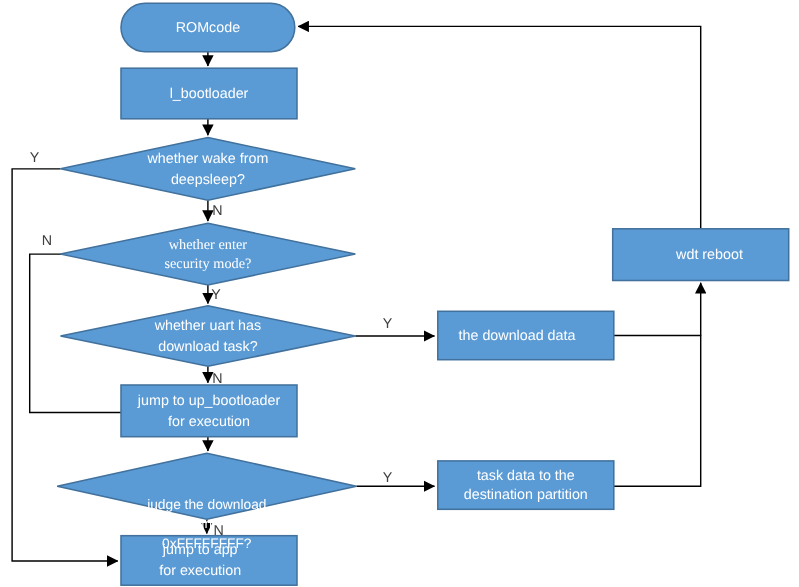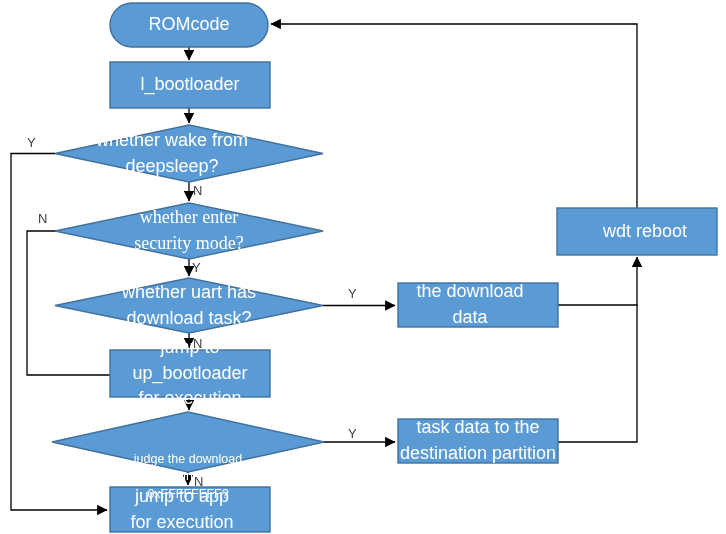--- a/index.html
+++ b/index.html
@@ -21,21 +21,21 @@
   }
   .canvas svg{position:absolute;left:0;top:0;}
   .shape{fill:var(--fill);stroke:var(--stroke);stroke-width:1.4;}
   .edge{stroke:var(--line);stroke-width:1.3;fill:none;}
   #arrowhead path{fill:var(--line);}
   .node-label{
     position:absolute;
     display:flex;align-items:center;justify-content:center;
     text-align:center;
     color:var(--node-text);
-    font-size:18px;line-height:1.42;
+    font-size:13px;line-height:1.42;
     white-space:pre-line;
     pointer-events:none;
   }
   .branch-label{
     position:absolute;
     color:var(--label-text);
     font-size:13px;line-height:1;
     pointer-events:none;
   }
 </style>
@@ -74,21 +74,21 @@
     <rect class="shape" x="110" y="350" width="160" height="47"></rect>
     <polygon class="shape" points="188,412 324,442 188,472 52,442"></polygon>
     <rect class="shape" x="110" y="487" width="160" height="45"></rect>
     <rect class="shape" x="398" y="283" width="160" height="44"></rect>
     <rect class="shape" x="398" y="419" width="160" height="44"></rect>
     <rect class="shape" x="557" y="208" width="160" height="47"></rect>
   </svg>
 
   <span class="node-label" style="left:110px;top:3px;width:158px;height:44px;">ROMcode</span>
   <span class="node-label" style="left:110px;top:62px;width:160px;height:46px;">l_bootloader</span>
-  <span class="node-label" style="left:38px;top:125px;width:268px;height:57px;">whether wake from
+  <span class="node-label" style="left:55px;top:125px;width:268px;height:57px;">whether wake from
 deepsleep?</span>
   <span class="node-label" style="left:55px;top:203px;width:268px;height:56px;font-family:Liberation Serif, serif;">whether enter
 security mode?</span>
   <span class="node-label" style="left:55px;top:278px;width:268px;height:55px;">whether uart has
 download task?</span>
   <span class="node-label" style="left:110px;top:350px;width:160px;height:47px;">jump to up_bootloader
 for execution</span>
   <span class="node-label" style="left:52px;top:412px;width:272px;height:60px;font-size:12.5px;line-height:1.38;margin-top:35px;">judge the download
 flag bit unequal to
 0xFFFFFFFF?</span>

